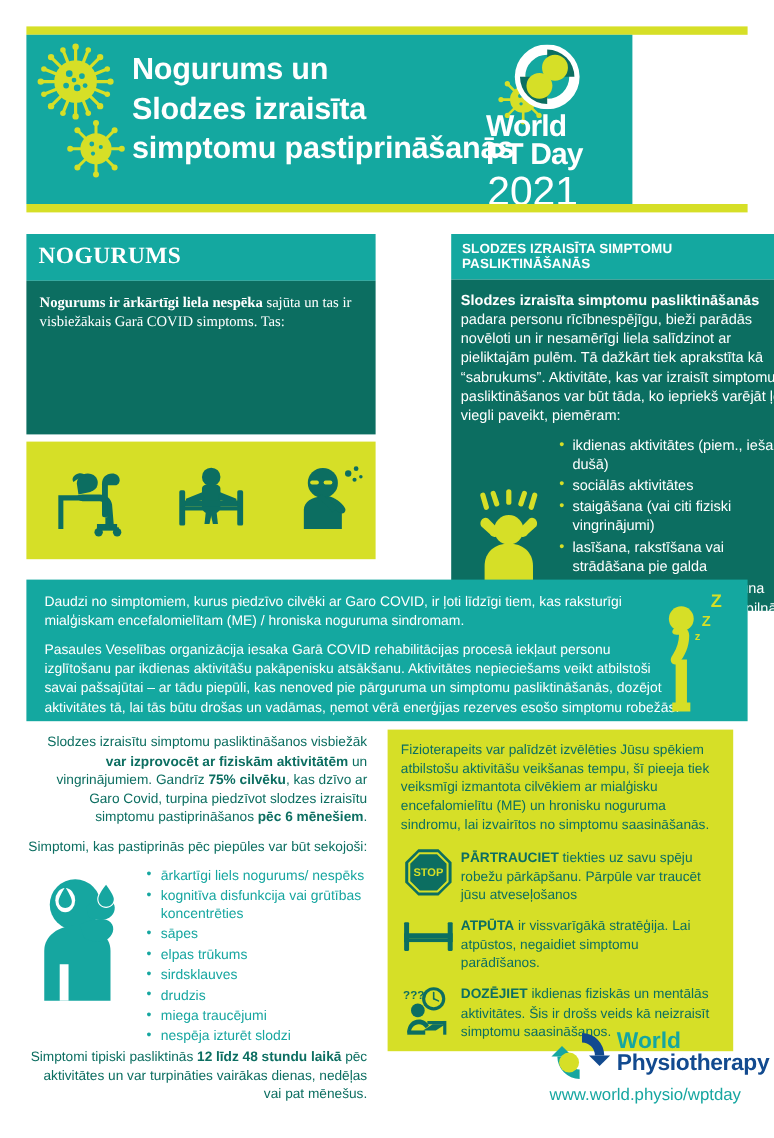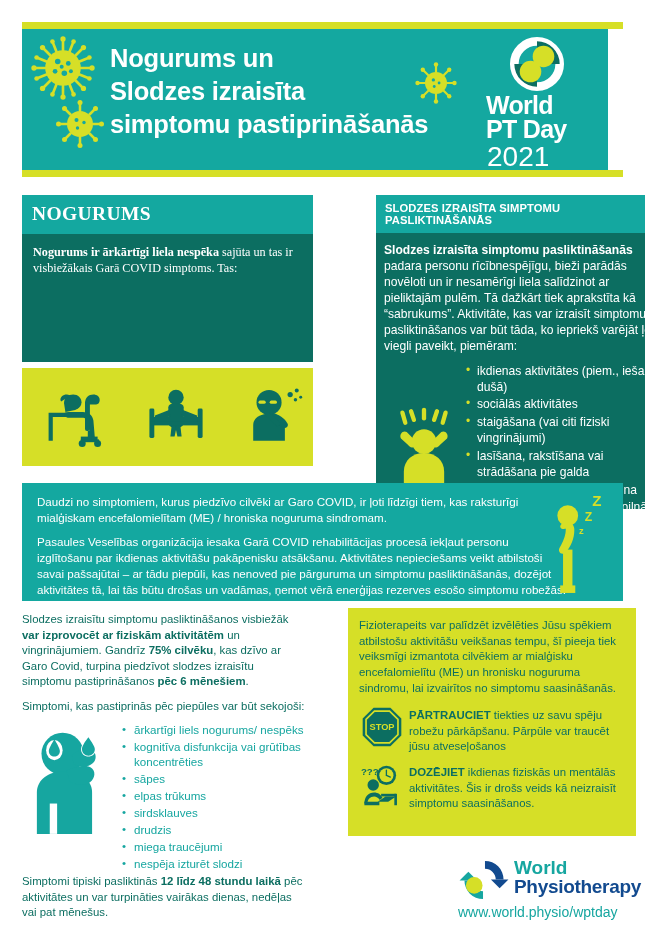--- a/index.html
+++ b/index.html
@@ -34,21 +34,21 @@
   .header-bar-top, .header-bar-bottom {
     position: absolute;
     left: 0; width: 601px; height: 7px;
     background: #d6df27;
   }
   .header-bar-top { top: 0; }
   .header-bar-bottom { bottom: 0; }
   .header-body {
     position: absolute;
     left: 0; top: 7px;
-    width: 586px; height: 141px;
+    width: 505px; height: 141px;
     background: #14a8a0;
     overflow: hidden;
   }
   .virus {
     position: absolute;
     pointer-events: none;
   }
   .header-title {
     position: absolute;
     left: 88px;
@@ -76,21 +76,21 @@
     font-weight: bold;
     font-size: 25px;
     line-height: 0.96;
     letter-spacing: -0.7px;
   }
   .wpt-year {
     position: absolute;
     left: 3px;
     top: 106px;
     color: #ffffff;
-    font-size: 28px;
+    font-size: 34px;
     font-weight: 300;
     letter-spacing: 0px;
     line-height: 1;
   }
 
   
   .col-left {
     position: absolute;
     left: 22px;
     top: 195px;
@@ -206,21 +206,21 @@
   
   .bl {
     position: absolute;
     left: 22px;
     top: 612px;
     width: 300px;
     color: #0c6e61;
     font-size: 11.4px;
     line-height: 1.36;
   }
-  .bl p { margin: 0 16px 9px 0; }
+  .bl p { margin: 0 16px 9px 0; text-align: right; }
   .bl b { font-weight: bold; }
   .bl-listwrap {
     position: relative;
     min-height: 120px;
     margin-top: 2px;
   }
   .sweat-icon {
     position: absolute;
     left: 2px;
     top: 4px;
@@ -244,30 +244,30 @@
     content: "\2022";
     position: absolute;
     left: 0; top: -1px;
     color: #16a6a0;
   }
   .bl-footer { margin-top: 8px; }
 
   
   .br {
     position: absolute;
-    left: 348px;
+    left: 323px;
     top: 608px;
     width: 288px;
     background: #d6df27;
     box-sizing: border-box;
     padding: 10px 11px 12px 11px;
     color: #0c6e61;
     font-size: 11.4px;
     line-height: 1.37;
-    height: 228px;
+    height: 268px;
   }
   .br > p { margin: 0 0 10px 0; }
   .advice-row {
     display: flex;
     align-items: flex-start;
     margin-bottom: 9px;
   }
   .advice-icon {
     width: 50px;
     min-width: 50px;
@@ -608,20 +608,33 @@
       <div class="advice-icon">
         <svg width="46" height="42" viewBox="0 0 100 100">
           <polygon points="30,4 70,4 96,30 96,70 70,96 30,96 4,70 4,30" fill="#0c6e61"></polygon>
           <polygon points="32,12 68,12 88,32 88,68 68,88 32,88 12,68 12,32" fill="none" stroke="#d6df27" stroke-width="4"></polygon>
           <text x="50" y="58" text-anchor="middle" font-family="'Liberation Sans',sans-serif" font-size="22" font-weight="bold" fill="#d6df27">STOP</text>
         </svg>
       </div>
       <div class="advice-text"><b>PĀRTRAUCIET</b><span> tiekties uz savu spēju robežu pārkāpšanu. Pārpūle var traucēt jūsu atveseļošanos</span></div>
     </div>
 
+    <div class="advice-row">
+      <div class="advice-icon">
+        <svg width="46" height="34" viewBox="0 0 100 70">
+          <g fill="#0c6e61">
+            <rect x="6" y="10" width="9" height="52" rx="2"></rect>
+            <rect x="85" y="10" width="9" height="52" rx="2"></rect>
+            <rect x="6" y="30" width="88" height="10"></rect>
+            <rect x="6" y="40" width="88" height="6"></rect>
+          </g>
+        </svg>
+      </div>
+      <div class="advice-text"><b>ATPŪTA</b><span> ir vissvarīgākā  stratēģija. Lai atpūstos, negaidiet simptomu parādīšanos.</span></div>
+    </div>
 
     <div class="advice-row">
       <div class="advice-icon">
         <svg width="46" height="44" viewBox="0 0 100 100">
           <g fill="#0c6e61">
             <text x="2" y="28" font-family="'Liberation Sans',sans-serif" font-size="22" font-weight="bold" fill="#0c6e61">???</text>
             <circle cx="60" cy="28" r="22"></circle>
             <circle cx="60" cy="28" r="16" fill="#d6df27"></circle>
             <line x1="60" y1="28" x2="60" y2="16" stroke="#0c6e61" stroke-width="3" stroke-linecap="round"></line>
             <line x1="60" y1="28" x2="69" y2="32" stroke="#0c6e61" stroke-width="3" stroke-linecap="round"></line>

